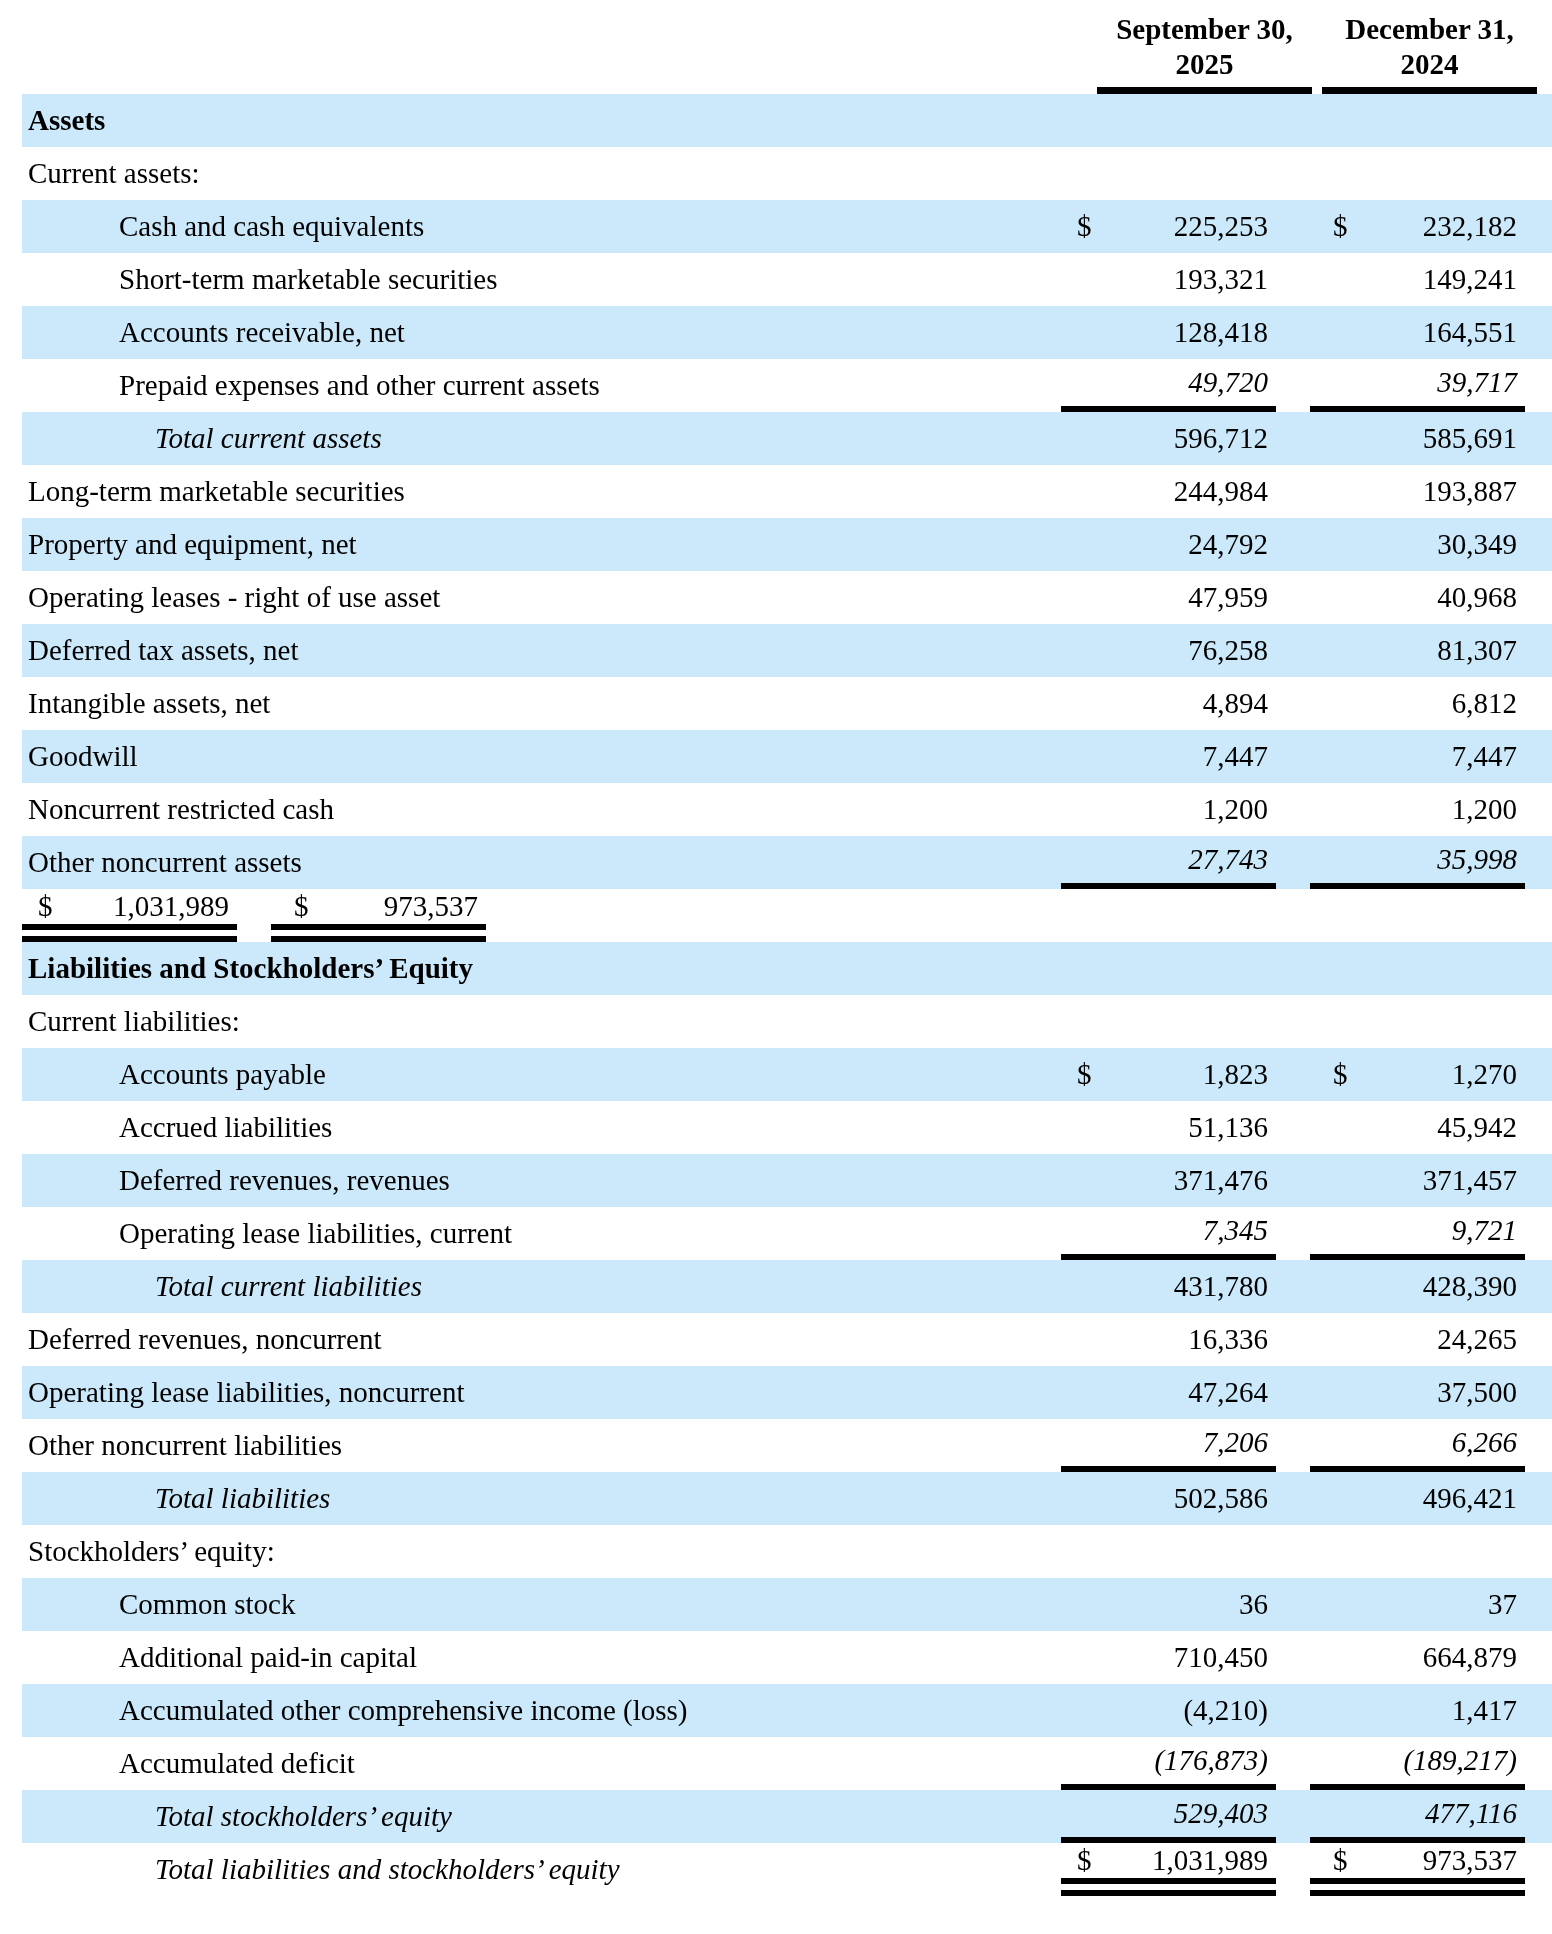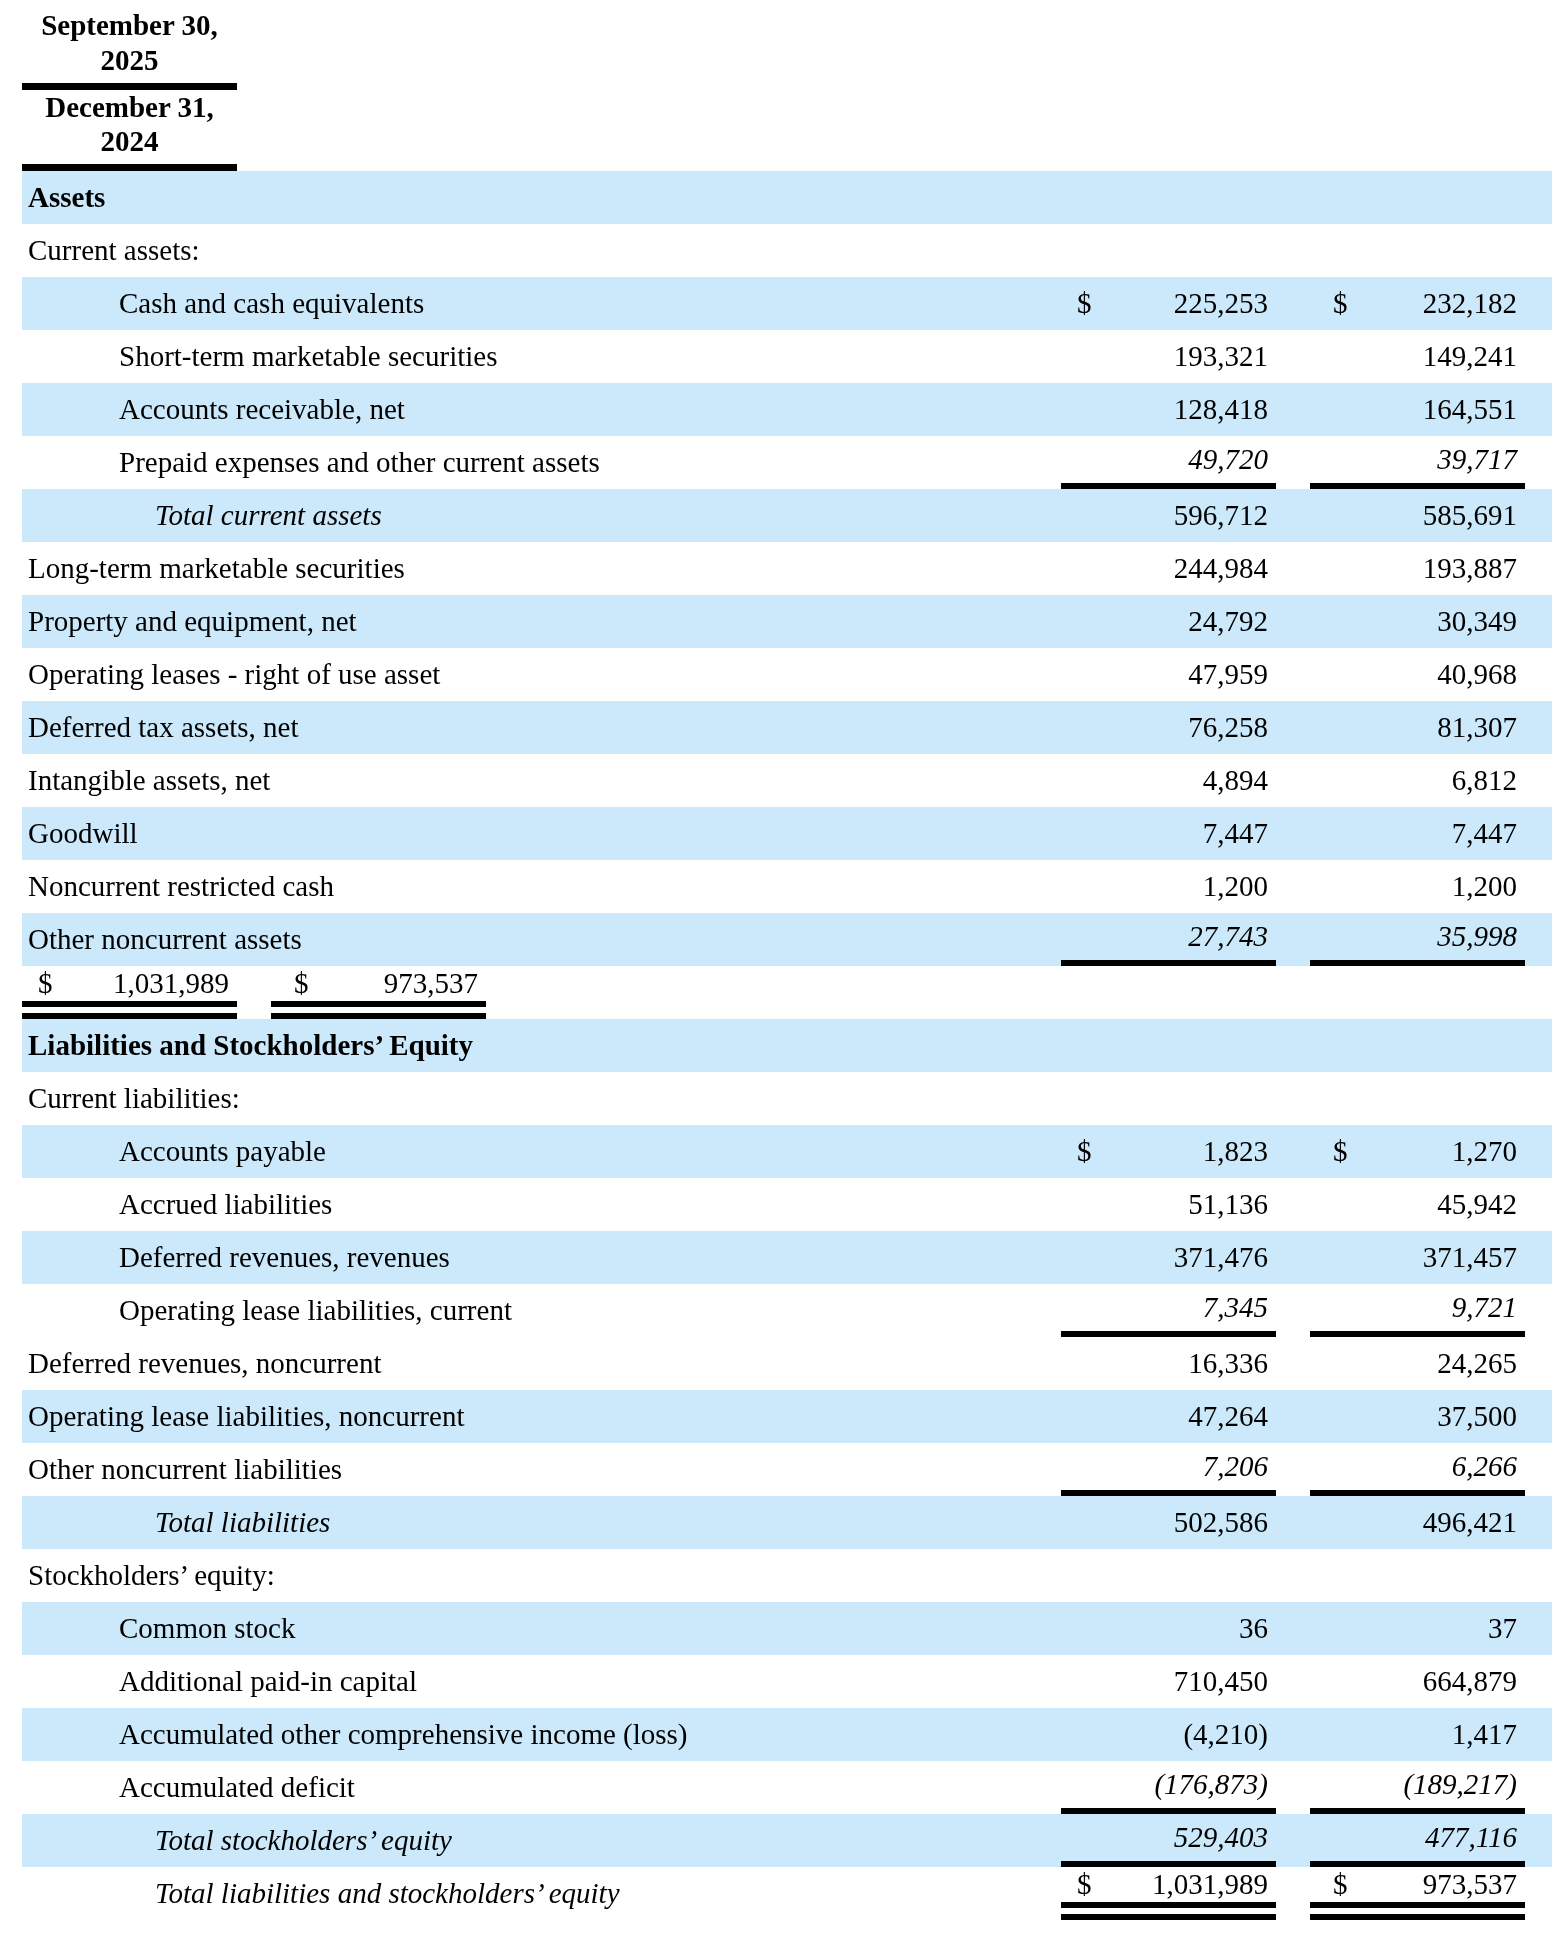--- a/index.html
+++ b/index.html
@@ -7,21 +7,21 @@
   body {
     width: 1552px;
     font-family: "Liberation Serif", "DejaVu Serif", serif;
     color: #000000;
     font-size: 29px;
   }
   .sheet { width: 1552px; padding: 8px 0 16px 0; }
 
   .hdr-row, .row { display: flex; align-items: stretch; margin-left: 22px; }
 
-  .hdr-row { min-height: 86px; flex-direction: column; }
+  .hdr-row { min-height: 86px; }
   .hdr-spacer { flex: 1; }
   .hdr-cell {
     width: 215px;
     display: flex; flex-direction: column; justify-content: flex-end; align-items: center;
     font-weight: bold; text-align: center; line-height: 1.2;
     padding-bottom: 5px;
     border-bottom: 7px solid #000;
   }
 
   .row { min-height: 53px; gap: 12px; }
@@ -302,20 +302,31 @@
         <div class="label ind1">Operating lease liabilities, current</div>
         <div class="cell c1 ul">
           <span class="num">7,345</span>
         </div>
         <div class="cgap"></div>
         <div class="cell c2 ul">
           <span class="num">9,721</span>
         </div>
         <div class="rmargin"></div>
       </div>
+      <div class="row hl">
+        <div class="label ind2">Total current liabilities</div>
+        <div class="cell c1">
+          <span class="num">431,780</span>
+        </div>
+        <div class="cgap"></div>
+        <div class="cell c2">
+          <span class="num">428,390</span>
+        </div>
+        <div class="rmargin"></div>
+      </div>
       <div class="row">
         <div class="label ind0">Deferred revenues, noncurrent</div>
         <div class="cell c1">
           <span class="num">16,336</span>
         </div>
         <div class="cgap"></div>
         <div class="cell c2">
           <span class="num">24,265</span>
         </div>
         <div class="rmargin"></div>

